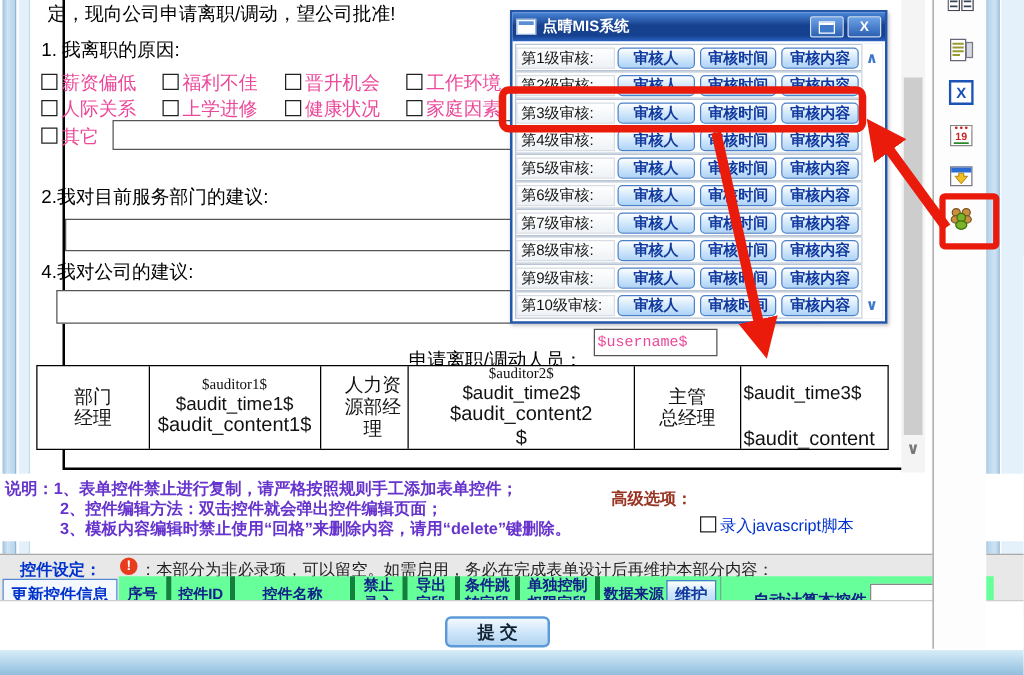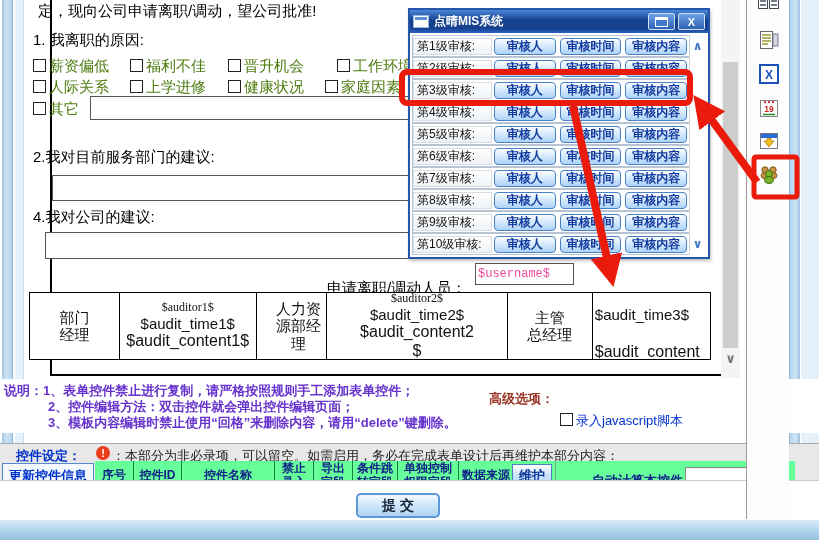--- a/index.html
+++ b/index.html
@@ -14,21 +14,21 @@
   .strip-c{left:789px;width:10px;background:linear-gradient(90deg,#b5d4ec,#cfe4f4 60%,#9fc2e0);border-left:1px solid #8fb4d4;}
   .strip-d{left:801px;width:18px;background:#e4f1fa;}
   .bottom-bar{position:absolute;left:0;top:519px;width:819px;height:21px;z-index:5;
     background:linear-gradient(#d8edf8,#aed2ea 55%,#8fbcdc);border-top:1px solid #7aa8cc;}
 
   
   .editor{position:absolute;left:23px;top:0;width:695px;height:378px;background:#fff;z-index:1;}
   .form-box{position:absolute;left:27px;top:-10px;width:684px;height:382px;border:2px solid #000;z-index:1;}
   .form-text{position:absolute;color:#000000;font-size:15px;z-index:2;}
   .cbx{display:inline-block;width:11px;height:11px;border:1px solid #222;background:#fff;vertical-align:-1px;margin-right:3px;}
-  .cb-item{position:absolute;font-size:15px;color:#4d7c0f;z-index:2;white-space:nowrap;}
+  .cb-item{position:absolute;font-size:15px;color:#ec4899;z-index:2;white-space:nowrap;}
   .tinput{position:absolute;background:#fff;border:1px solid #555;z-index:2;}
 
   
   .appr-table{position:absolute;left:29px;top:292px;width:680px;height:66px;border:1px solid #000;
     display:flex;z-index:2;background:#fff;}
   .appr-cell{border-right:1px solid #000;display:flex;flex-direction:column;align-items:center;justify-content:center;
     font-size:15px;color:#111;line-height:1.15;text-align:center;overflow:hidden;}
   .appr-cell:last-child{border-right:none;}
   .var-auditor{font-family:"Liberation Serif","DejaVu Serif",serif;font-size:12px;}
   .var-line{font-size:15px;}
@@ -72,21 +72,21 @@
 
   
   .ctrl{position:absolute;left:0;top:443px;width:819px;height:47px;background:#e8e8e8;border-top:1px solid #aaa;z-index:6;}
   .ctrl-label{position:absolute;left:16px;top:3px;font-size:13px;font-weight:bold;color:#0033cc;}
   .warn-icon{position:absolute;left:96px;top:2px;width:14px;height:14px;border-radius:50%;background:#e83c1c;color:#fff;
     font-size:11px;font-weight:bold;text-align:center;line-height:14px;}
   .ctrl-note{position:absolute;left:112px;top:3px;font-size:13px;color:#222;white-space:nowrap;}
   .update-btn{position:absolute;left:2px;top:19px;width:92px;height:26px;background:#f4f8ff;border:1px solid #5588cc;
     color:#0033cc;font-weight:bold;font-size:13px;padding:0;}
   .green-bar{position:absolute;left:95px;top:17px;width:700px;height:29px;background:#66ff99;display:flex;align-items:center;}
-  .gcell{border-right:1px solid #15803d;height:100%;display:flex;align-items:center;justify-content:center;
+  .gcell{border-right:4px solid #15803d;height:100%;display:flex;align-items:center;justify-content:center;
     color:#112288;font-weight:bold;font-size:12px;text-align:center;line-height:1.1;}
   .maintain-btn{height:23px;width:40px;border:1px solid #4a80c8;background:linear-gradient(#fdfeff,#cfe6fa 45%,#aed3f6);
     color:#123a9e;font-weight:bold;font-size:13px;margin-left:2px;padding:0;}
   .autocalc{flex:1;display:flex;align-items:flex-end;justify-content:center;height:100%;color:#112288;font-weight:bold;font-size:13px;}
   .fake-select{width:72px;height:21px;background:#fff;border:1px solid #888;margin-left:2px;position:relative;}
   .fake-select .chev{position:absolute;right:2px;top:1px;color:#222;font-size:13px;font-weight:bold;}
 
   
   .submit-row{position:absolute;left:0;top:480px;width:819px;height:39px;background:#fff;z-index:6;border-top:1px solid #ccc;}
   .submit-btn{position:absolute;left:356px;top:12px;width:84px;height:25px;border:2px solid #5a9ad8;border-radius:5px;
@@ -105,21 +105,21 @@
 
 <div class="editor">
   <div class="form-box"></div>
 
   <div class="form-text" style="left:15px;top:2px;">定，现向公司申请离职/调动，望公司批准!</div>
   <div class="form-text" style="left:10px;top:31px;">1. 我离职的原因:</div>
 
   <div class="cb-item" style="left:10px;top:57px;"><span class="cbx"></span><span>薪资偏低</span></div>
   <div class="cb-item" style="left:107px;top:57px;"><span class="cbx"></span><span>福利不佳</span></div>
   <div class="cb-item" style="left:205px;top:57px;"><span class="cbx"></span><span>晋升机会</span></div>
-  <div class="cb-item" style="left:314px;top:57px;text-align:center;"><span class="cbx"></span><span>工作环境</span></div>
+  <div class="cb-item" style="left:302px;top:57px;text-align:center;"><span class="cbx"></span><span>工作环境</span></div>
 
   <div class="cb-item" style="left:10px;top:78px;"><span class="cbx"></span><span>人际关系</span></div>
   <div class="cb-item" style="left:107px;top:78px;"><span class="cbx"></span><span>上学进修</span></div>
   <div class="cb-item" style="left:205px;top:78px;"><span class="cbx"></span><span>健康状况</span></div>
   <div class="cb-item" style="left:302px;top:78px;"><span class="cbx"></span><span>家庭因素</span></div>
 
   <div class="cb-item" style="left:10px;top:100px;"><span class="cbx"></span><span>其它</span></div>
   <div class="tinput" style="left:67px;top:96px;width:560px;height:22px;"></div>
 
   <div class="form-text" style="left:10px;top:148px;">2.我对目前服务部门的建议:</div>

